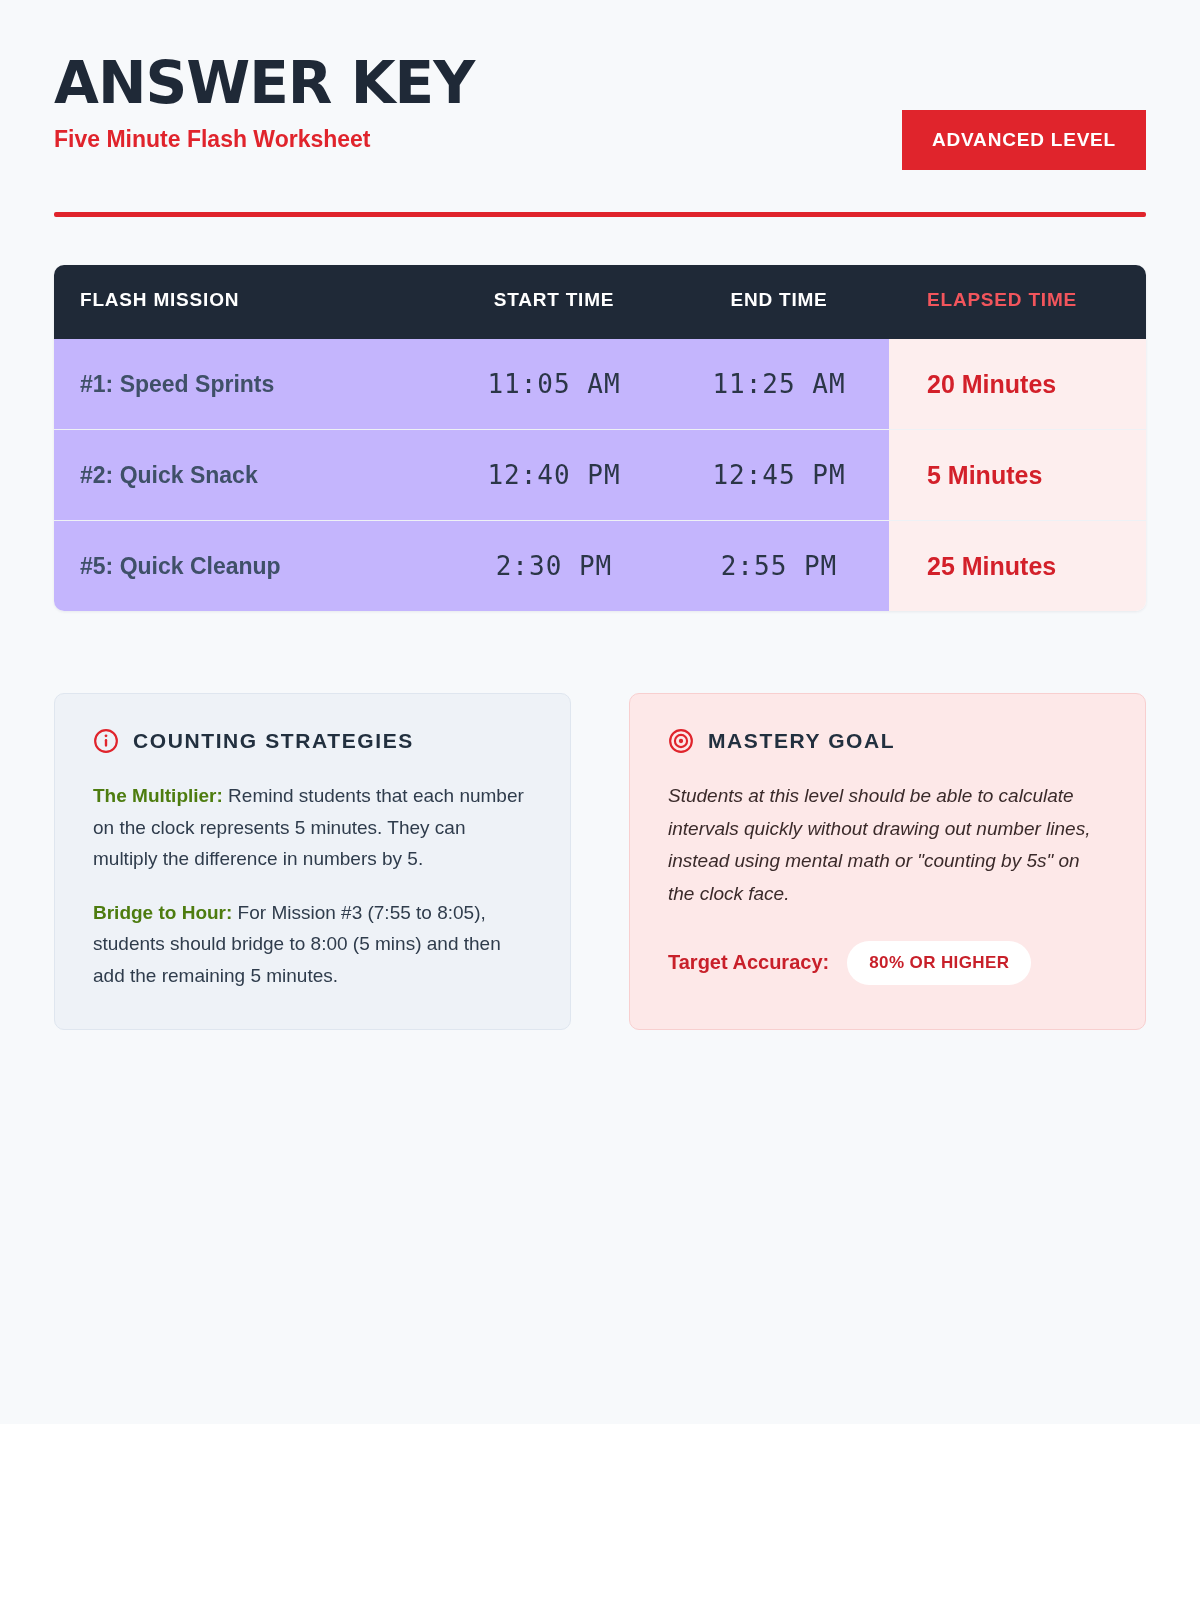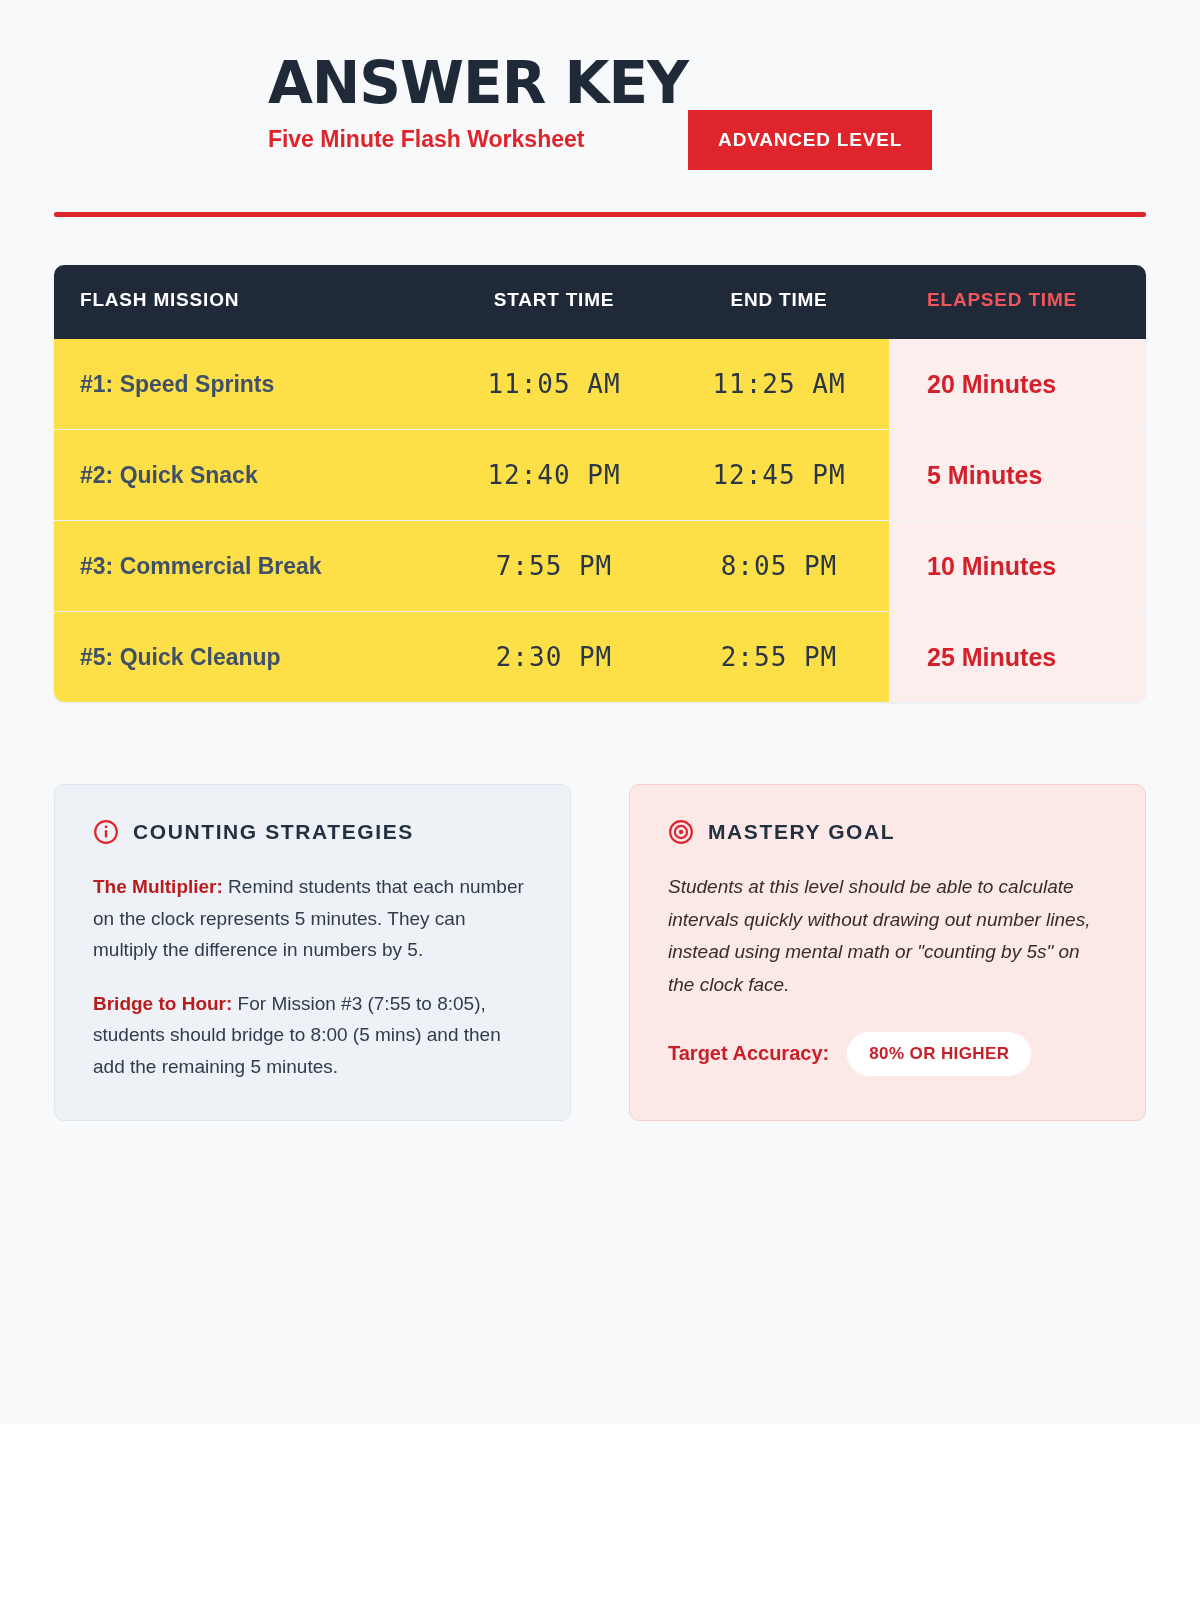--- a/index.html
+++ b/index.html
@@ -12,21 +12,21 @@
   .page {
     width: 1200px;
     min-height: 1424px;
     background: #f7f9fb;
     padding: 52px 54px 0 54px;
   }
 
   
   .header {
     display: flex;
-    justify-content: center;
+    justify-content: space-between;
     align-items: flex-start;
   }
   .title-block { padding-top: 2px; }
   .main-title {
     font-size: 58px;
     font-weight: bold;
     color: #1f2937;
     letter-spacing: -1px;
     line-height: 1.0;
     margin: 0 0 14px 0;
@@ -80,21 +80,21 @@
   }
   thead th.c1 { padding-left: 26px; width: 385px; }
   thead th.c2 { width: 230px; text-align: center; }
   thead th.c3 { width: 220px; text-align: center; }
   thead th.c4 { color: #f2555c; padding-left: 38px; }
 
   tbody td {
     border-bottom: 1px solid #eef1f5;
     padding: 30px 0;
     font-size: 23px;
-    background: #fde047;
+    background: #c4b5fd;
   }
   tbody tr:last-child td { border-bottom: none; }
   td.mission {
     padding-left: 26px;
     color: #3f5068;
     font-weight: bold;
   }
   td.time {
     text-align: center;
     font-family: "DejaVu Sans Mono", monospace;
@@ -143,21 +143,21 @@
     color: #22303f;
   }
   .icon-circle svg { display: block; }
   .card p {
     margin: 0 0 22px 0;
     font-size: 19px;
     line-height: 1.66;
     color: #2f3c4c;
   }
   .card p:last-of-type { margin-bottom: 0; }
-  .card .lead { font-weight: bold; color: #b91c1c; }
+  .card .lead { font-weight: bold; color: #4d7c0f; }
   .card.mastery p.note {
     font-style: italic;
     color: #3a2a2a;
     line-height: 1.72;
   }
   .accuracy-row {
     display: flex;
     align-items: center;
     gap: 18px;
     margin-top: 30px;
@@ -208,26 +208,20 @@
           <td class="mission">#1: Speed Sprints</td>
           <td class="time">11:05 AM</td>
           <td class="time">11:25 AM</td>
           <td class="elapsed">20 Minutes</td>
         </tr>
         <tr>
           <td class="mission">#2: Quick Snack</td>
           <td class="time">12:40 PM</td>
           <td class="time">12:45 PM</td>
           <td class="elapsed">5 Minutes</td>
-        </tr>
-        <tr>
-          <td class="mission">#3: Commercial Break</td>
-          <td class="time">7:55 PM</td>
-          <td class="time">8:05 PM</td>
-          <td class="elapsed">10 Minutes</td>
         </tr>
         <tr>
           <td class="mission">#5: Quick Cleanup</td>
           <td class="time">2:30 PM</td>
           <td class="time">2:55 PM</td>
           <td class="elapsed">25 Minutes</td>
         </tr>
       </tbody>
     </table>
   </div>

